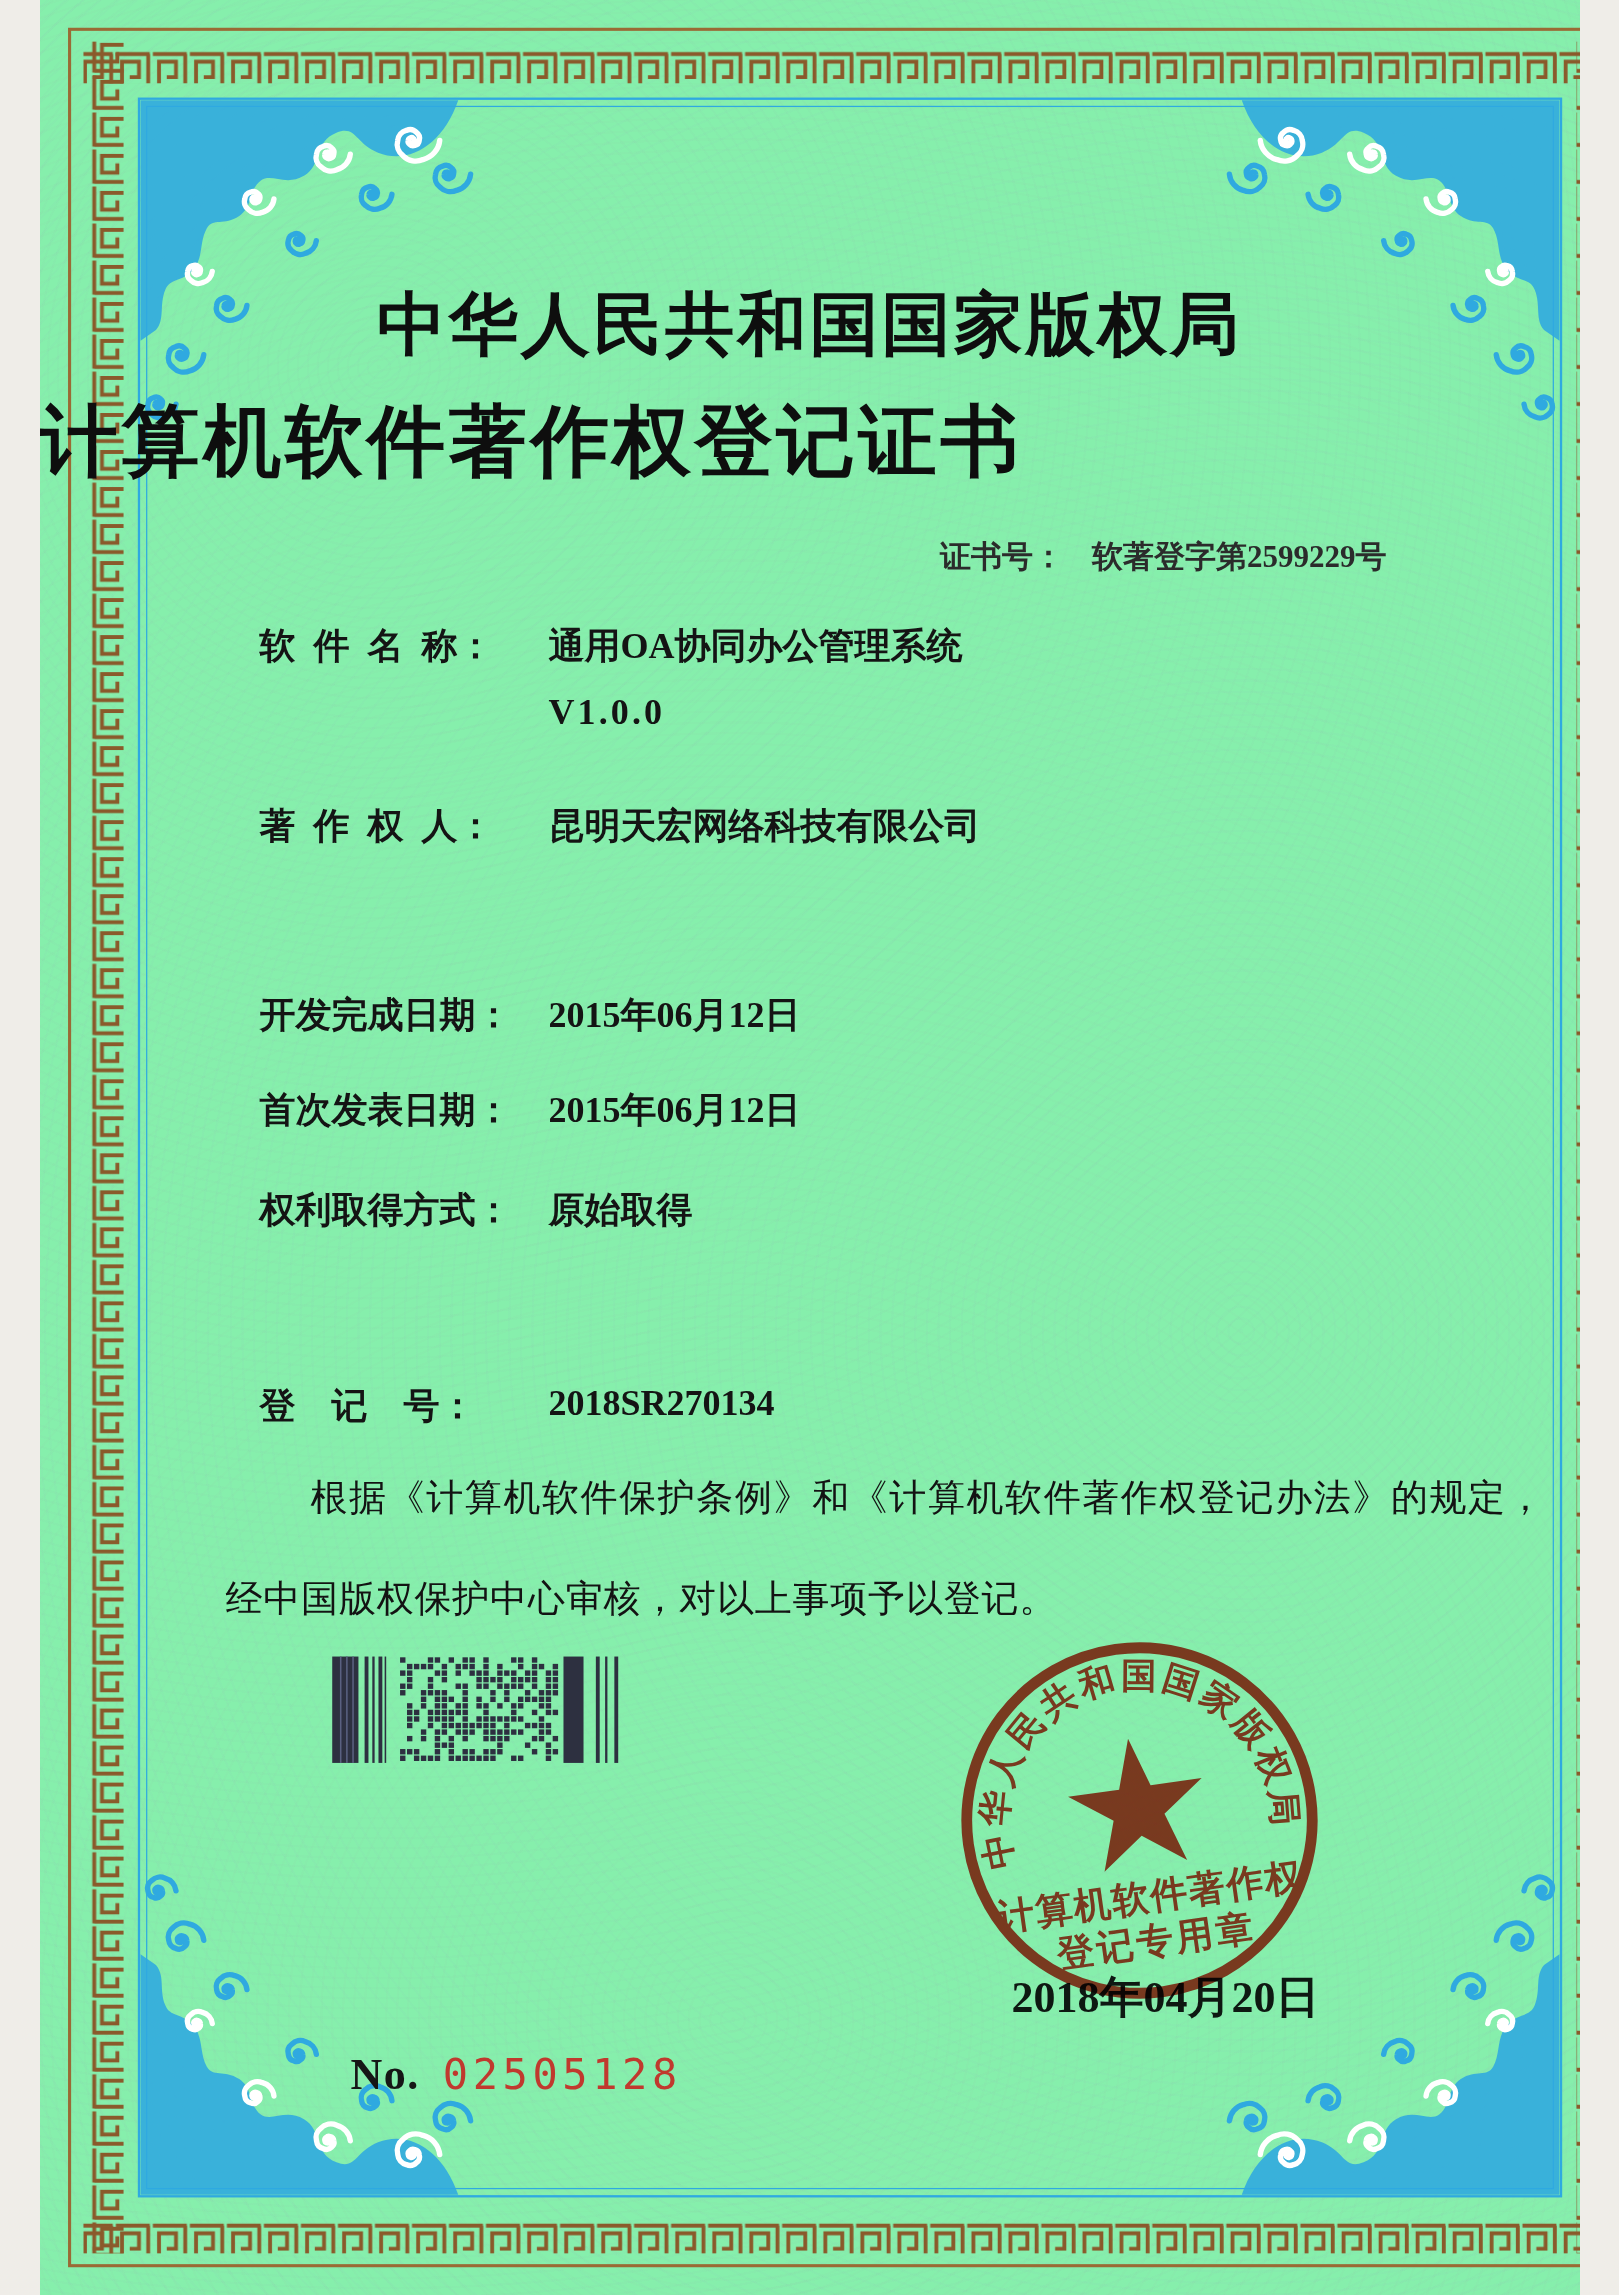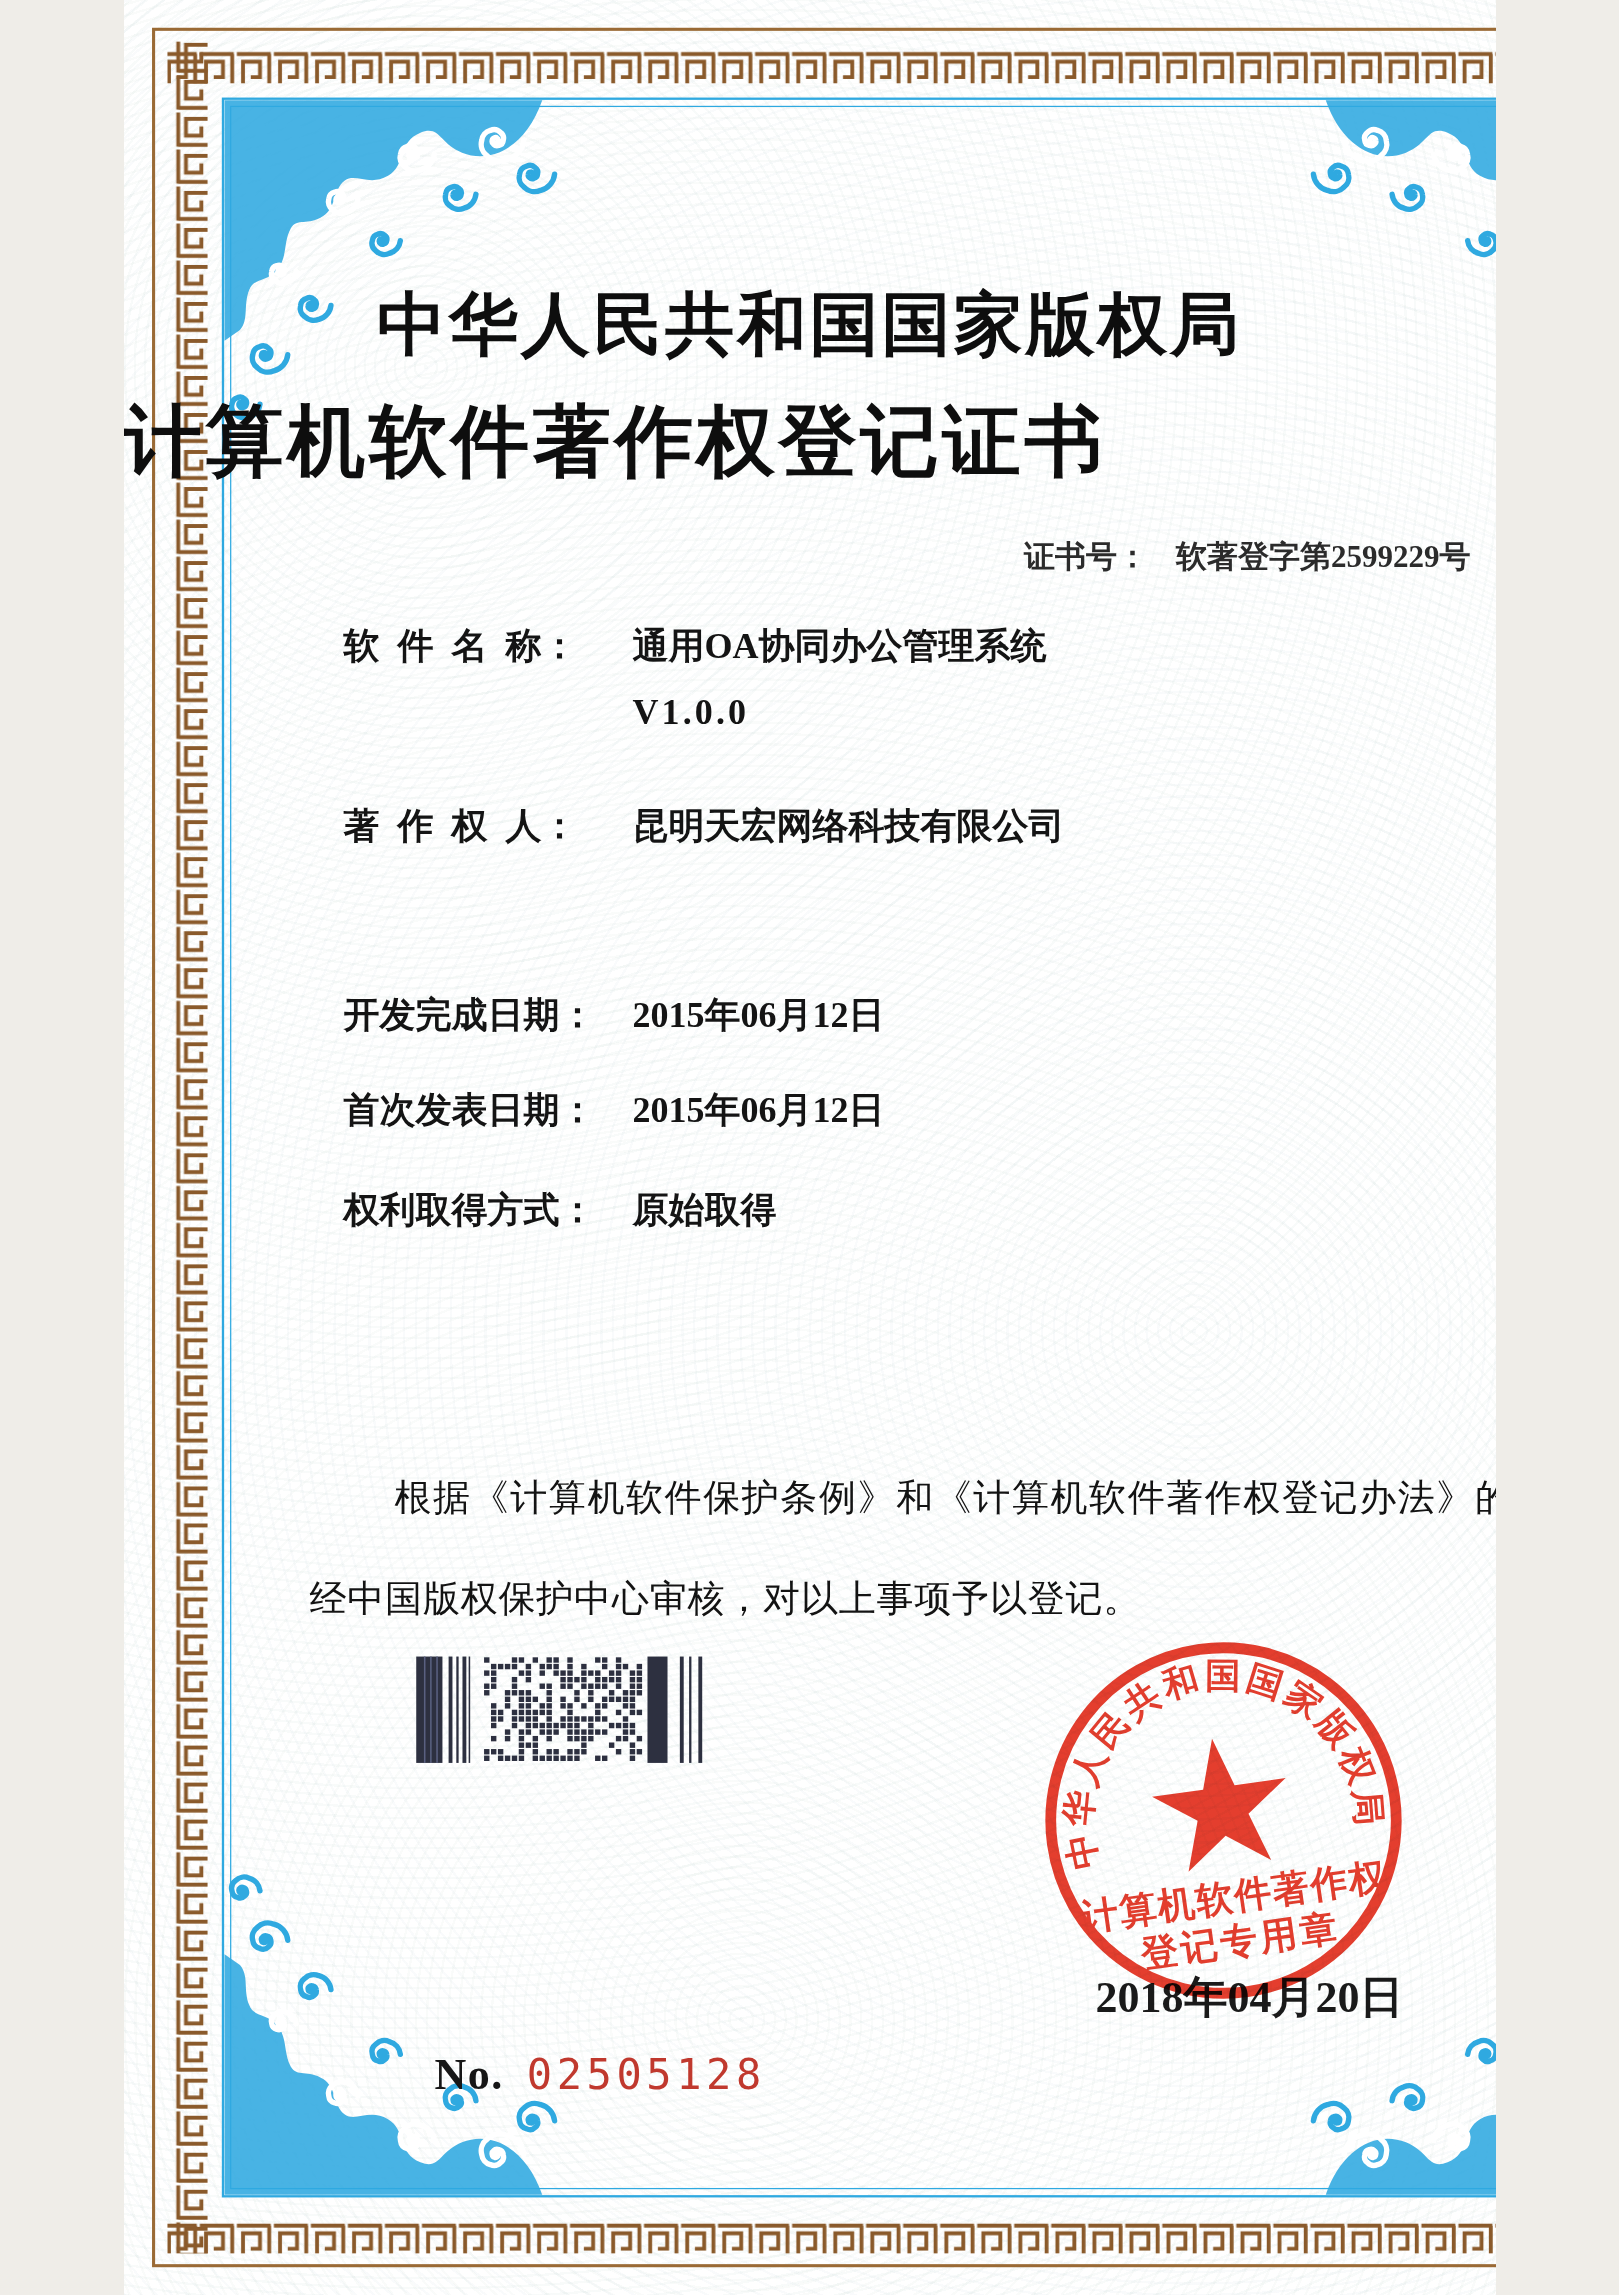--- a/index.html
+++ b/index.html
@@ -1,18 +1,18 @@
 <!DOCTYPE html>
 <html style="font-size:12.3px"><head>
 <meta charset="utf-8">
 <style>
   html,body{margin:0;padding:0;background:#efede8;}
   .page{
-    position:relative;width:1372px;height:2295px;margin:0 auto;
-    background:#ffffff;overflow:hidden;
+    position:relative;width:1540px;height:2295px;margin:0 auto;
+    background:#86efac;overflow:hidden;
     font-family:"Liberation Serif","DejaVu Serif",serif;
     color:#151515;
   }
   .page::before{
     content:"";position:absolute;inset:0;pointer-events:none;
     background:
       repeating-radial-gradient(circle at 22% 16%, rgba(140,180,170,.06) 0 2.3px, transparent 2.3px 10px),
       repeating-radial-gradient(circle at 78% 58%, rgba(140,170,190,.05) 0 2.3px, transparent 2.3px 11.6px),
       repeating-radial-gradient(circle at 45% 88%, rgba(150,180,160,.05) 0 2.3px, transparent 2.3px 10.8px);
   }
@@ -142,20 +142,23 @@
     <span class="lbl">著  作  权  人：</span><span class="valwrap">昆明天宏网络科技有限公司</span>
   </div>
   <div class="row" style="top:949px">
     <span class="lbl">开发完成日期：</span><span class="valwrap">2015年06月12日</span>
   </div>
   <div class="row" style="top:1044px">
     <span class="lbl">首次发表日期：</span><span class="valwrap">2015年06月12日</span>
   </div>
   <div class="row" style="top:1144px">
     <span class="lbl">权利取得方式：</span><span class="valwrap">原始取得</span>
+  </div>
+  <div class="row" style="top:1340px">
+    <span class="lbl">登　记　号：</span><span class="valwrap">2018SR270134</span>
   </div>
 
   <div class="statement">根据《计算机软件保护条例》和《计算机软件著作权登记办法》的规定，经中国版权保护中心审核，对以上事项予以登记。</div>
 
   <svg id="barcode-svg" viewBox="0 0 386 144" xmlns="http://www.w3.org/2000/svg">
       <rect x="0" y="2" width="34" height="138" fill="#2d3040"></rect>
       <rect x="10" y="2" width="2" height="138" fill="#5a6080"></rect>
       <rect x="18" y="2" width="2" height="138" fill="#5a6080"></rect>
       <rect x="26" y="2" width="2" height="138" fill="#5a6080"></rect>
       <rect x="42" y="2" width="5" height="138" fill="#2d3040"></rect>

